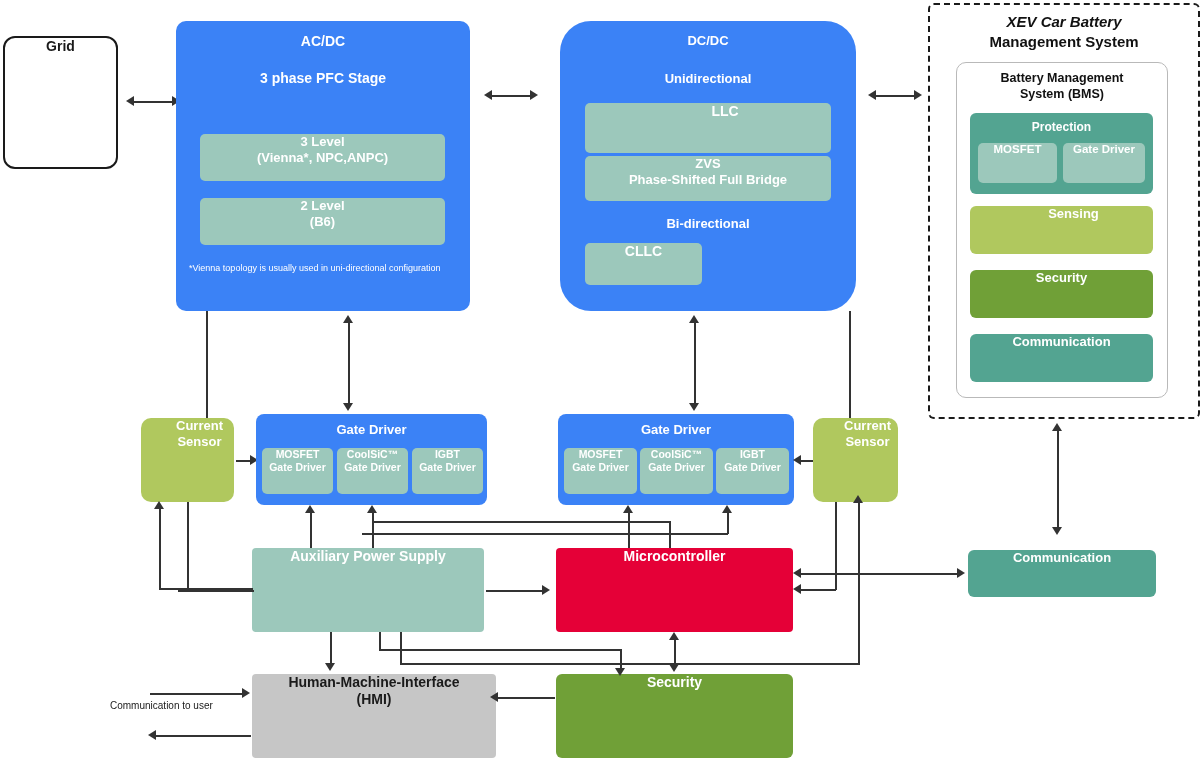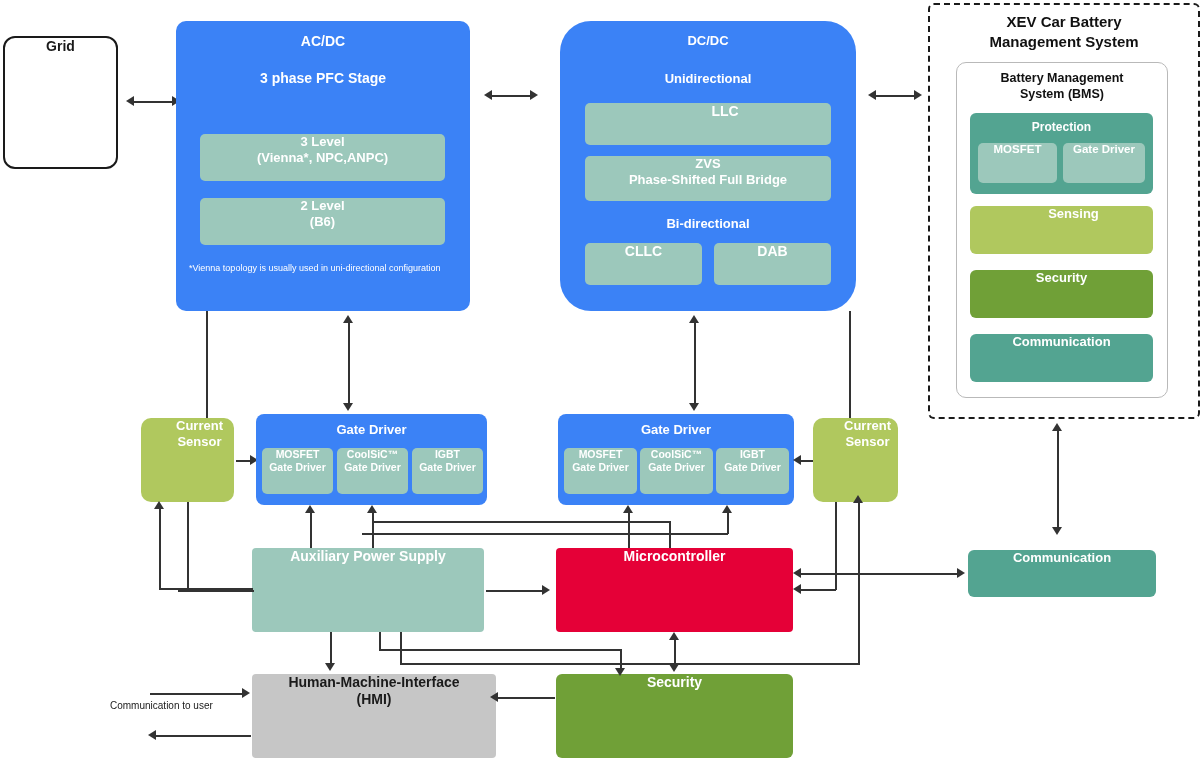--- a/index.html
+++ b/index.html
@@ -69,45 +69,42 @@
   </div>
 
   <div class="ln h" style="left:492px;top:95px;width:42px;"></div>
   <div class="ar ar-l" style="left:484px;top:90px;"></div>
   <div class="ar ar-r" style="left:530px;top:90px;"></div>
 
   <div class="teal" style="position:absolute;left:560px;top:21px;width:296px;height:290px;border-radius:31px;">
     <div class="lbl-top" style="top:12px;font-size:13px;">DC/DC</div>
     <div class="lbl-top" style="top:50px;font-size:13px;">Unidirectional</div>
 
-    <div class="blk teal-sub" style="left:25px;top:82px;width:246px;height:42px;font-size:14px;padding-left:34px;">
+    <div class="blk teal-sub" style="left:25px;top:82px;width:246px;height:50px;font-size:14px;padding-left:34px;">
       <span>LLC</span>
     </div>
 
     <div class="blk teal-sub" style="left:25px;top:135px;width:246px;height:45px;font-size:13px;">
       <span>ZVS</span>
       <span>Phase-Shifted Full Bridge</span>
     </div>
 
     <div class="lbl-top" style="top:195px;font-size:13px;">Bi-directional</div>
 
     <div class="blk teal-sub" style="left:25px;top:222px;width:117px;height:42px;font-size:14px;">
       <span>CLLC</span>
     </div>
-    <div class="blk teal-sub" style="left:154px;top:222px;width:117px;height:42px;font-size:14px;">
-      <span>DAB</span>
-    </div>
   </div>
 
   <div class="ln h" style="left:876px;top:95px;width:42px;"></div>
   <div class="ar ar-l" style="left:868px;top:90px;"></div>
   <div class="ar ar-r" style="left:914px;top:90px;"></div>
 
   <div class="dashed-panel" style="left:928px;top:3px;width:268px;height:412px;">
-    <div class="panel-title" style="top:8px;font-size:15px;">XEV Car Battery</div>
+    <div class="panel-title" style="top:8px;font-size:15px;font-style:italic;">XEV Car Battery</div>
     <div class="panel-title" style="top:28px;font-size:15px;">Management System</div>
   </div>
 
   <div class="bms-panel" style="left:956px;top:62px;width:210px;height:334px;">
     <div class="panel-title" style="top:8px;font-size:12.5px;">Battery Management</div>
     <div class="panel-title" style="top:24px;font-size:12.5px;">System (BMS)</div>
 
     <div class="teal-mid" style="position:absolute;left:13px;top:50px;width:183px;height:81px;">
       <div class="lbl-top" style="top:7px;font-size:12px;">Protection</div>
       <div class="blk teal-sub" style="left:8px;top:30px;width:79px;height:40px;font-size:11.5px;">

